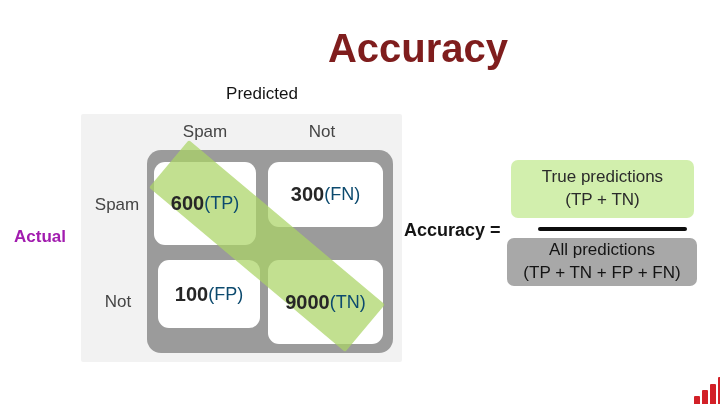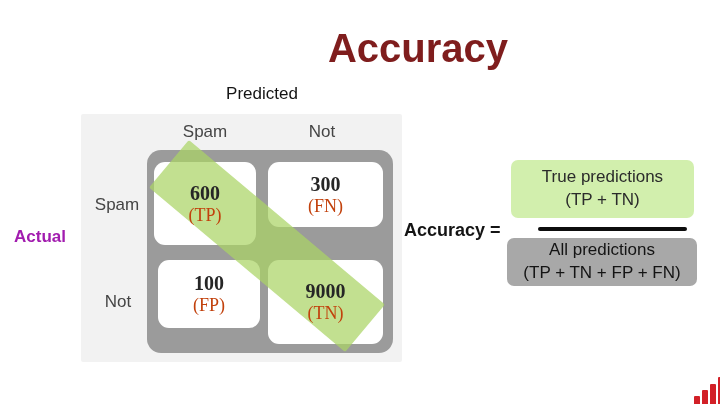--- a/index.html
+++ b/index.html
@@ -62,39 +62,38 @@
     width: 246px; height: 203px;
     background: #9b9b9b;
     border-radius: 14px;
   }
 
   .matrix-cell {
     position: absolute;
     background: #ffffff;
     border-radius: 11px;
     display: flex;
-    flex-direction: column;
+    flex-direction: row;
     align-items: center;
     justify-content: center;
     text-align: center;
-    font-family: Liberation Serif, serif;
   }
   #cell-tp { left: 154px; top: 162px; width: 102px; height: 83px; }
   #cell-fn { left: 268px; top: 162px; width: 115px; height: 65px; }
   #cell-fp { left: 158px; top: 260px; width: 102px; height: 68px; }
   #cell-tn { left: 268px; top: 260px; width: 115px; height: 84px; }
 
   .cell-value {
     position: relative; z-index: 4;
     font-size: 20px; font-weight: bold; color: #262626;
     line-height: 1.15;
   }
   .cell-code {
     position: relative; z-index: 4;
-    font-size: 18px; color: #c2410c;
+    font-size: 18px; color: #0c4a6e;
     line-height: 1.15;
   }
 
   
   #diagonal-band {
     left: 139px; top: 215px;
     width: 256px; height: 62px;
     background: rgba(171, 212, 101, 0.72);
     transform: rotate(40deg);
     z-index: 3;

